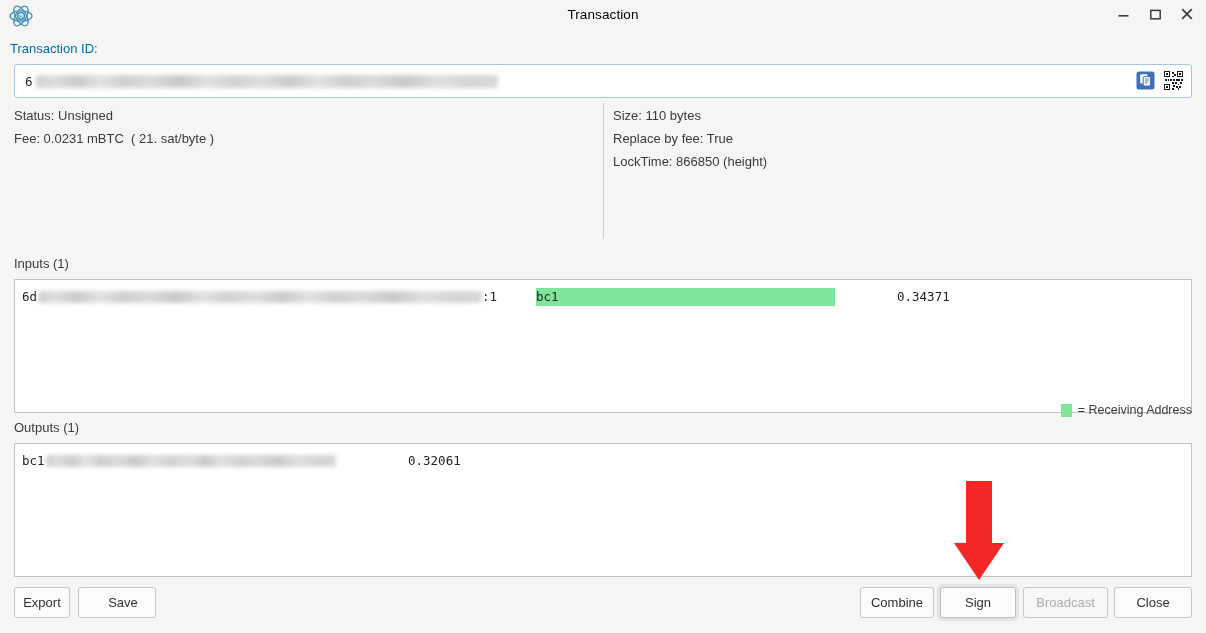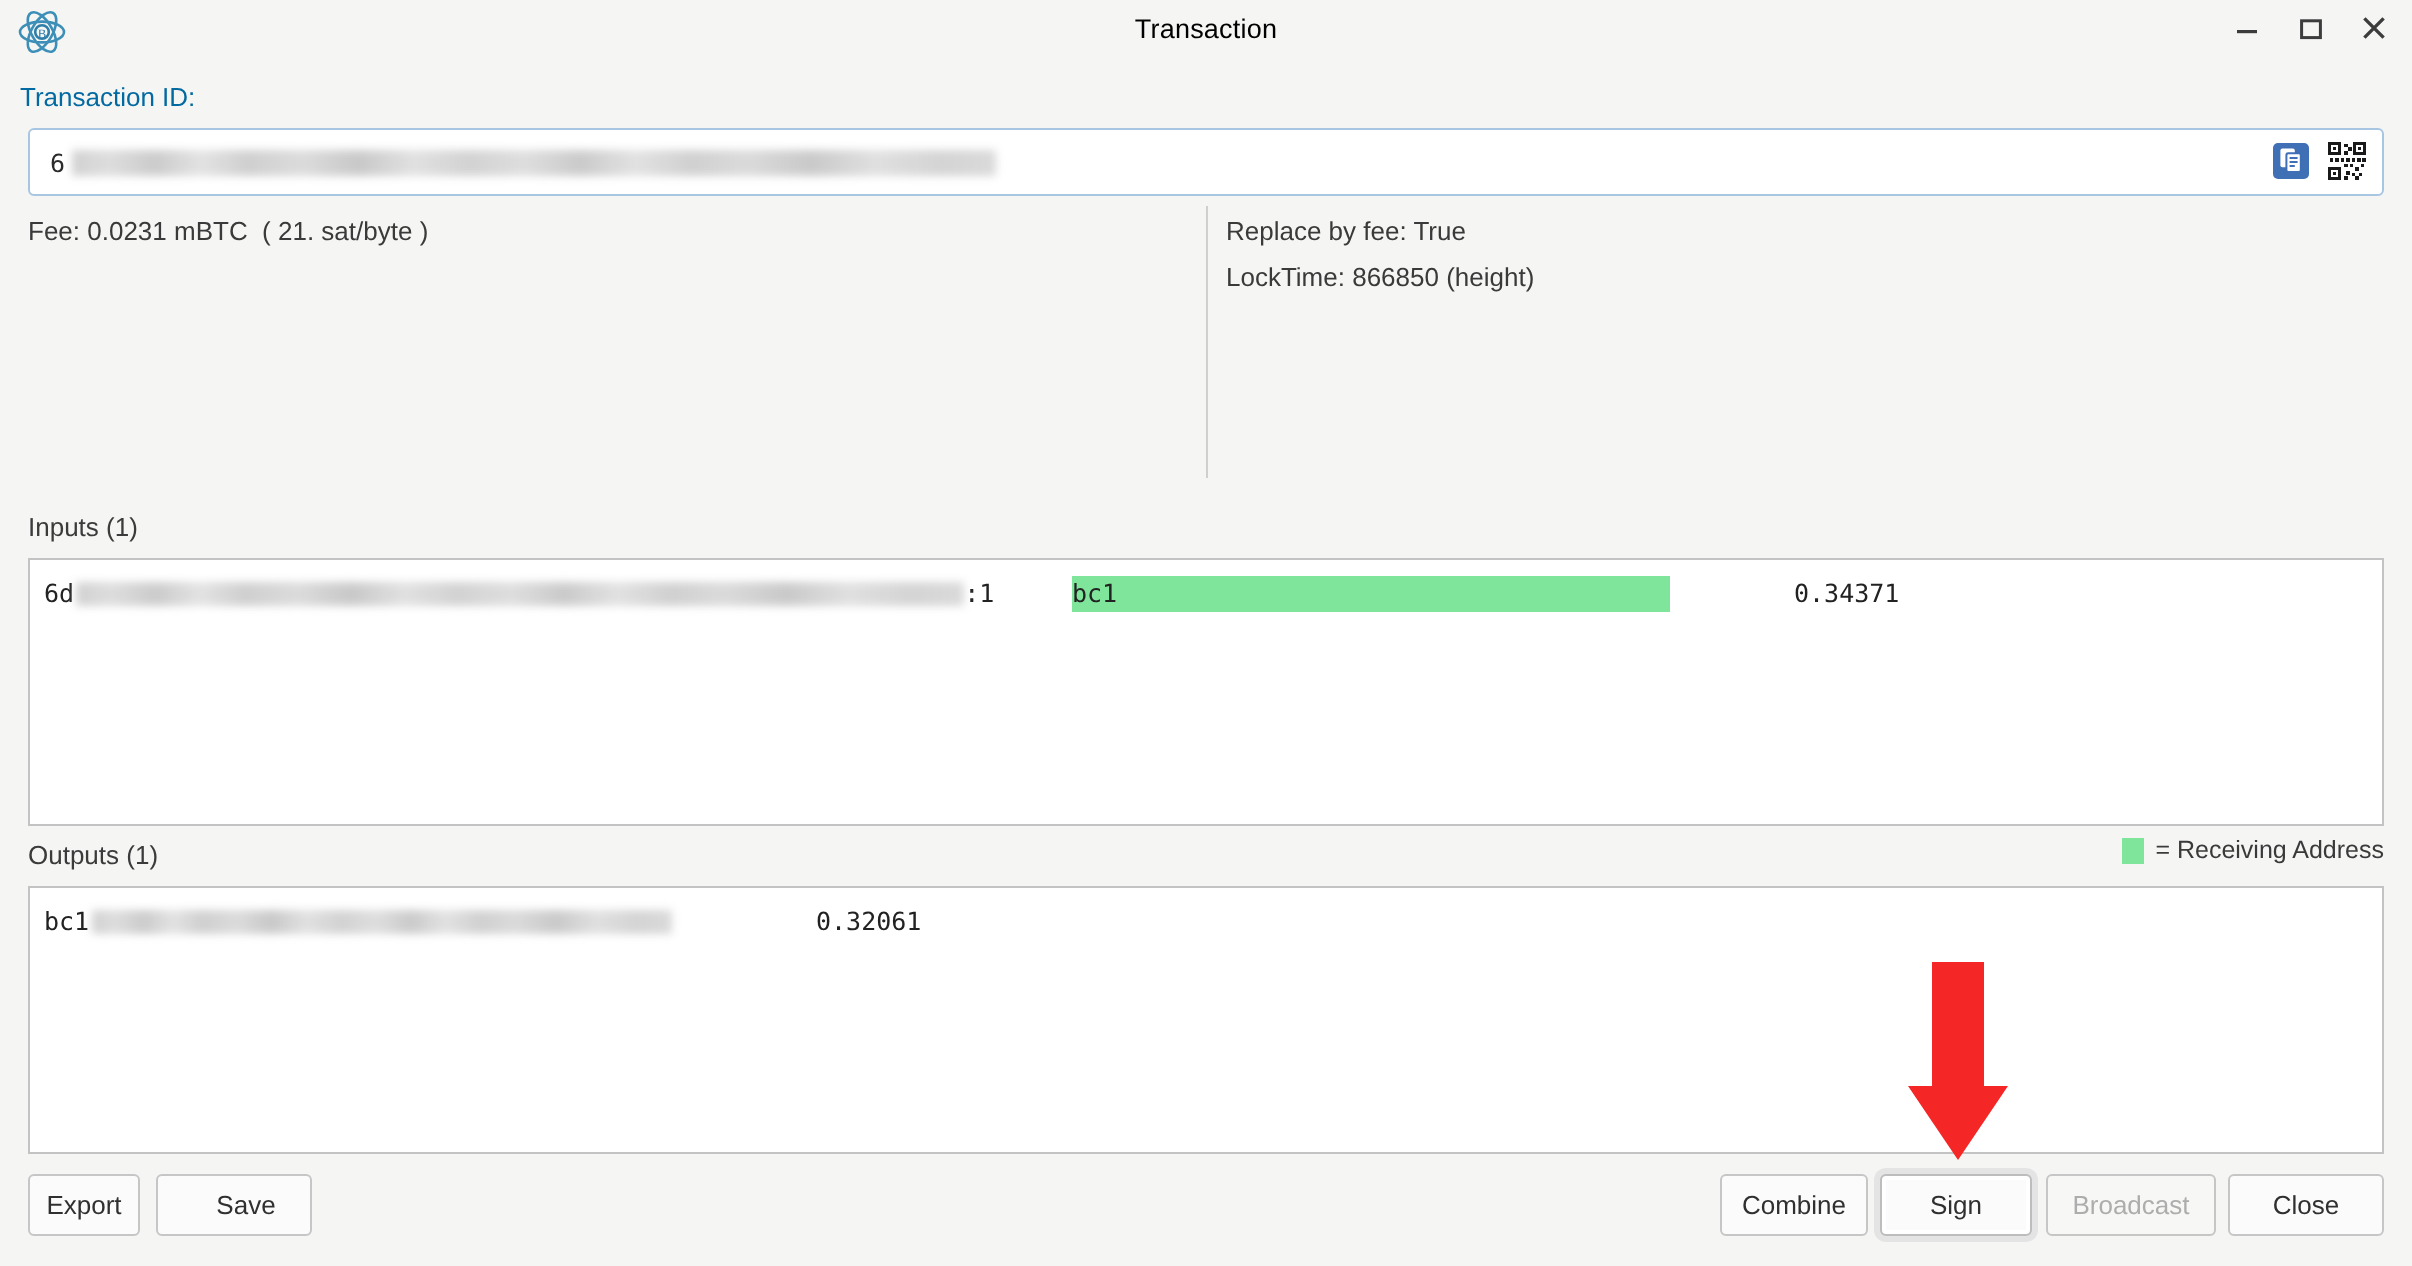--- a/index.html
+++ b/index.html
@@ -173,21 +173,21 @@
   .cell-addr { position: relative; display: flex; align-items: center; }
   .hl-green {
     background: #7ee59a;
     padding: 1px 0 2px 0;
     display: inline-flex;
     align-items: center;
   }
   .legend {
     position: absolute;
     right: 14px;
-    top: 418px;
+    top: 403px;
     display: flex;
     align-items: center;
     gap: 6px;
     font-size: 12.5px;
     color: #3a3a3a;
   }
   .legend-swatch {
     width: 11px;
     height: 13px;
     background: #7ee59a;
@@ -319,26 +319,28 @@
           <rect x="2.6" y="2.6" width="1.8" height="1.8"></rect>
           <rect x="16.6" y="2.6" width="1.8" height="1.8"></rect>
           <rect x="2.6" y="16.6" width="1.8" height="1.8"></rect>
         </g>
       </svg>
     </div>
   </div>
 </div>
 
 <div class="info-left">
+  <div class="info-line">Status: Unsigned</div>
   <div class="info-line">Fee: 0.0231 mBTC  ( 21. sat/byte )</div>
 </div>
 
 <div class="v-divider"></div>
 
 <div class="info-right">
+  <div class="info-line">Size: 110 bytes</div>
   <div class="info-line">Replace by fee: True</div>
   <div class="info-line">LockTime: 866850 (height)</div>
 </div>
 
 <div class="section-label" style="left:14px; top:256px;">Inputs (1)</div>
 
 <div class="list-box" id="inputs-box">
   <div class="row" style="margin-top:6px;align-items:center;">
     <span>6d</span>
     <span class="blur-bar" style="width:444px;height:12px;margin-left:1px;"></span>

